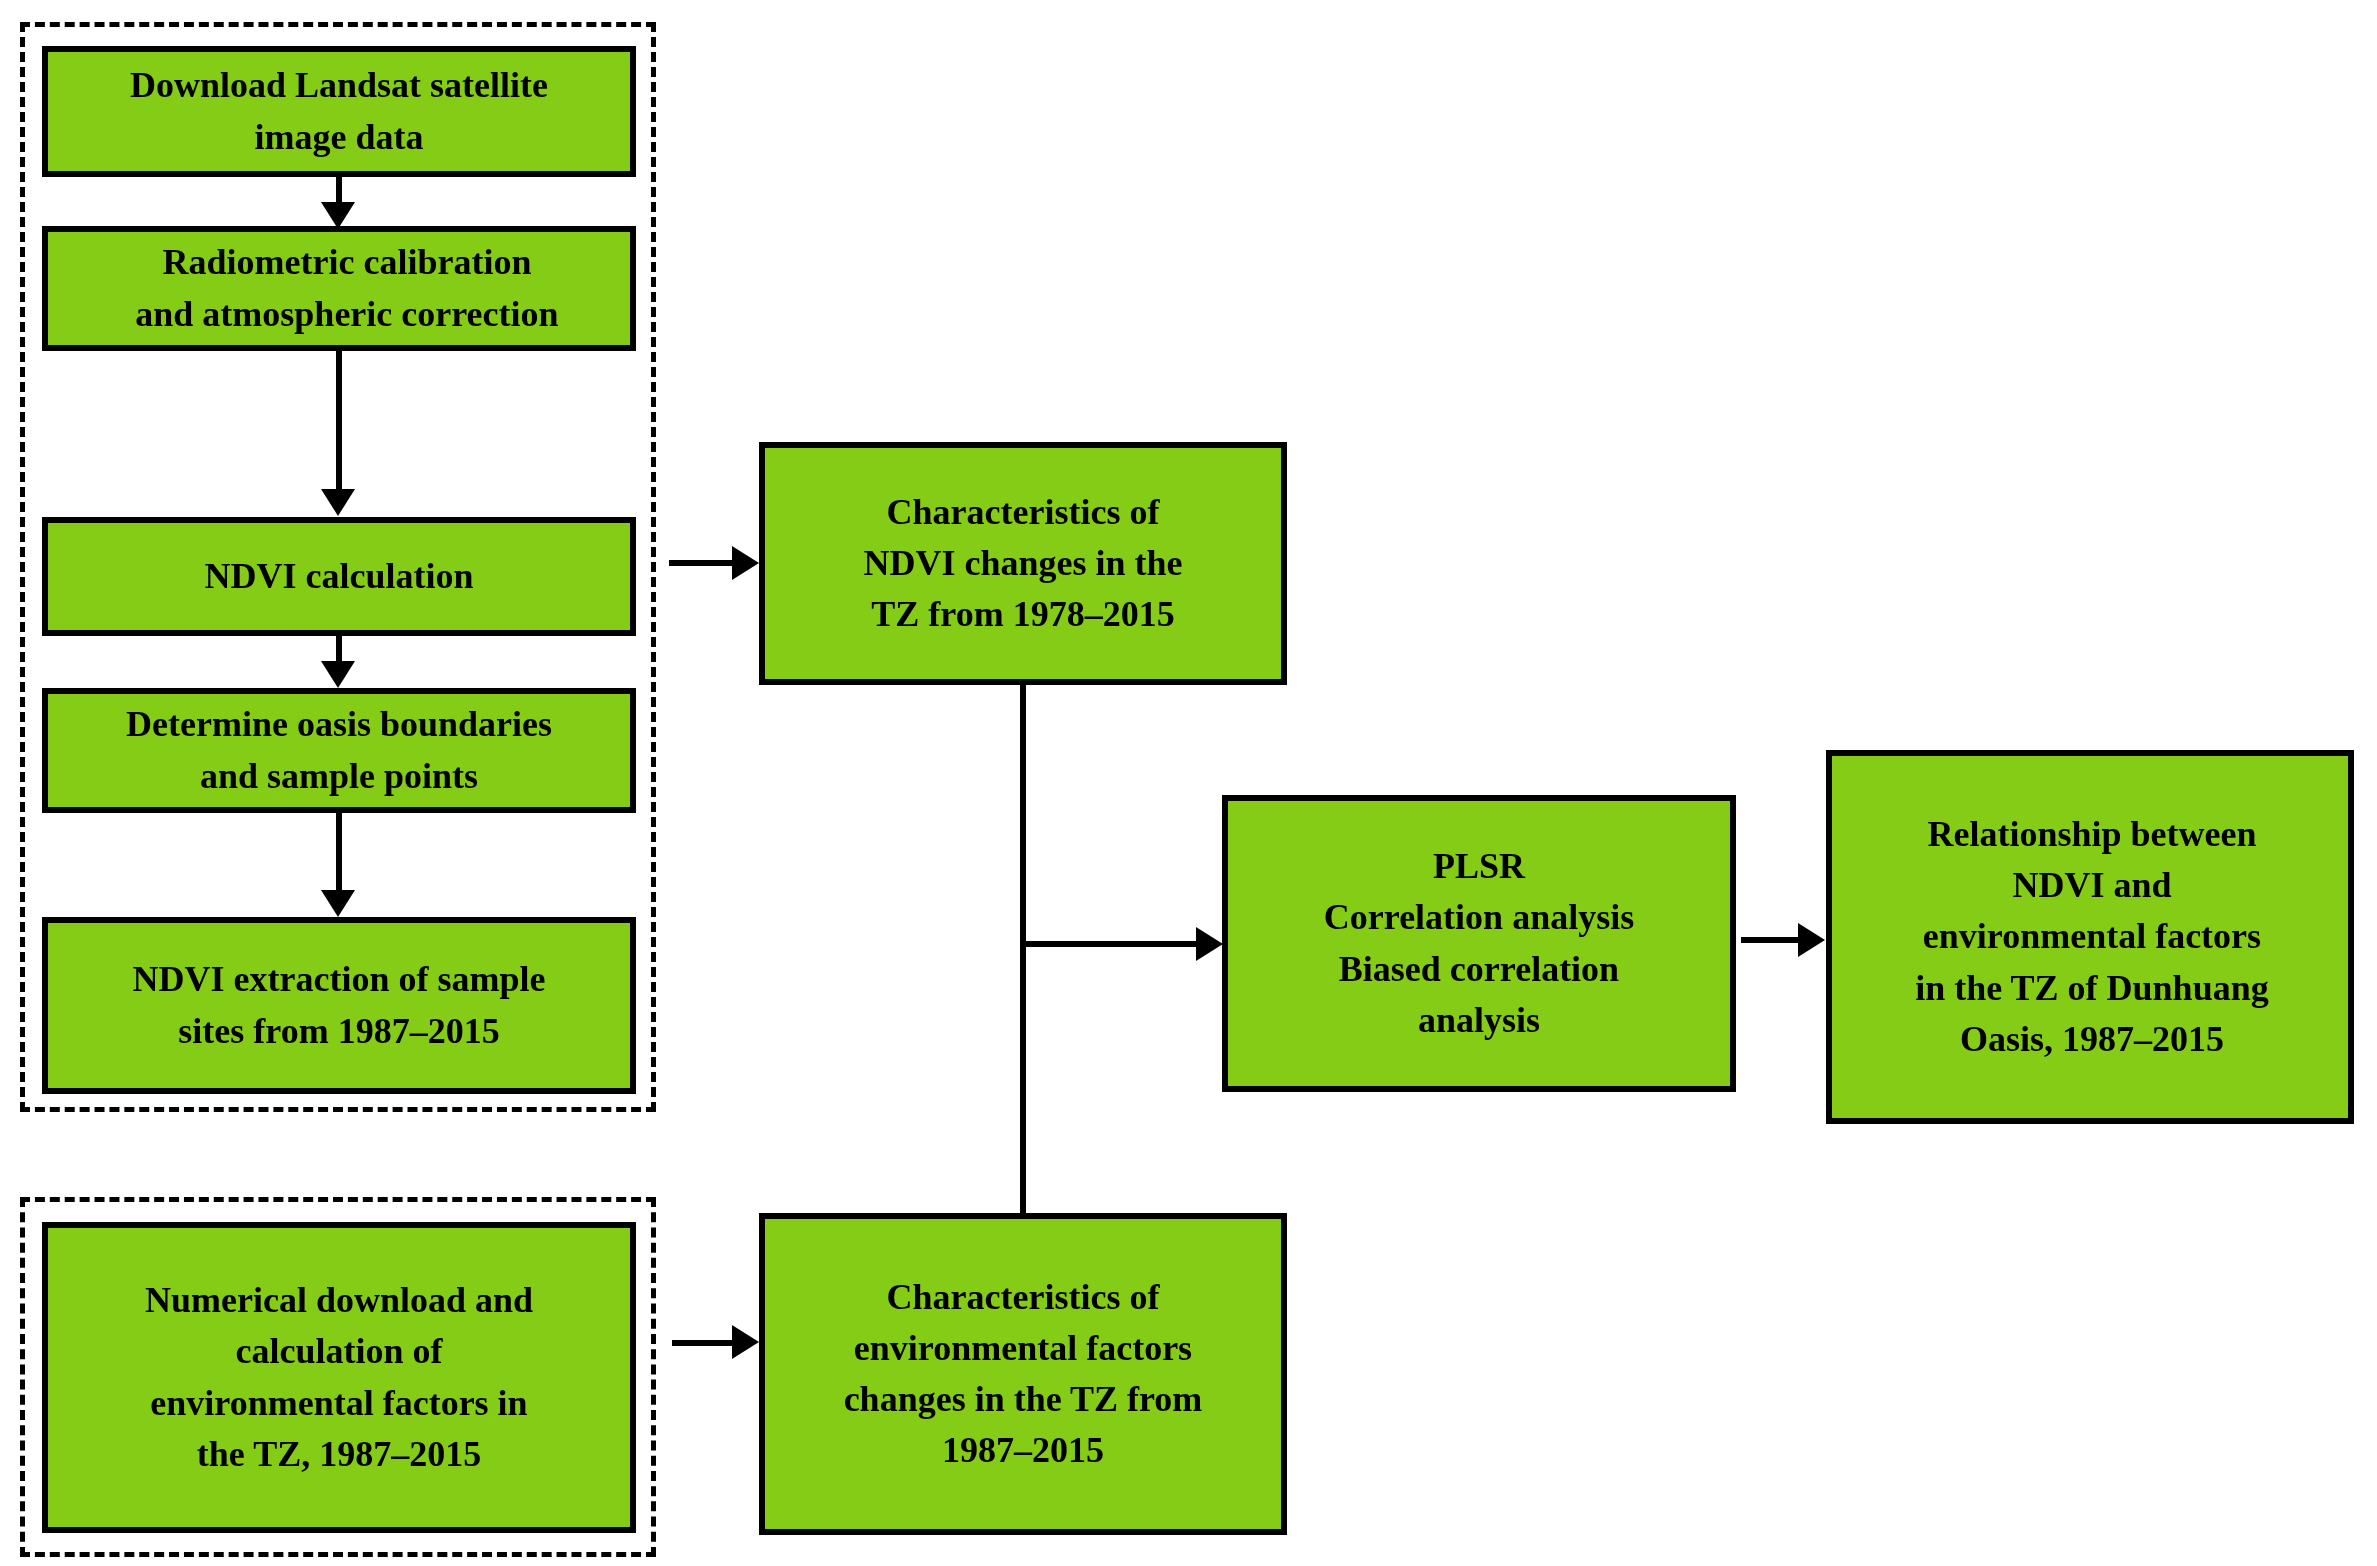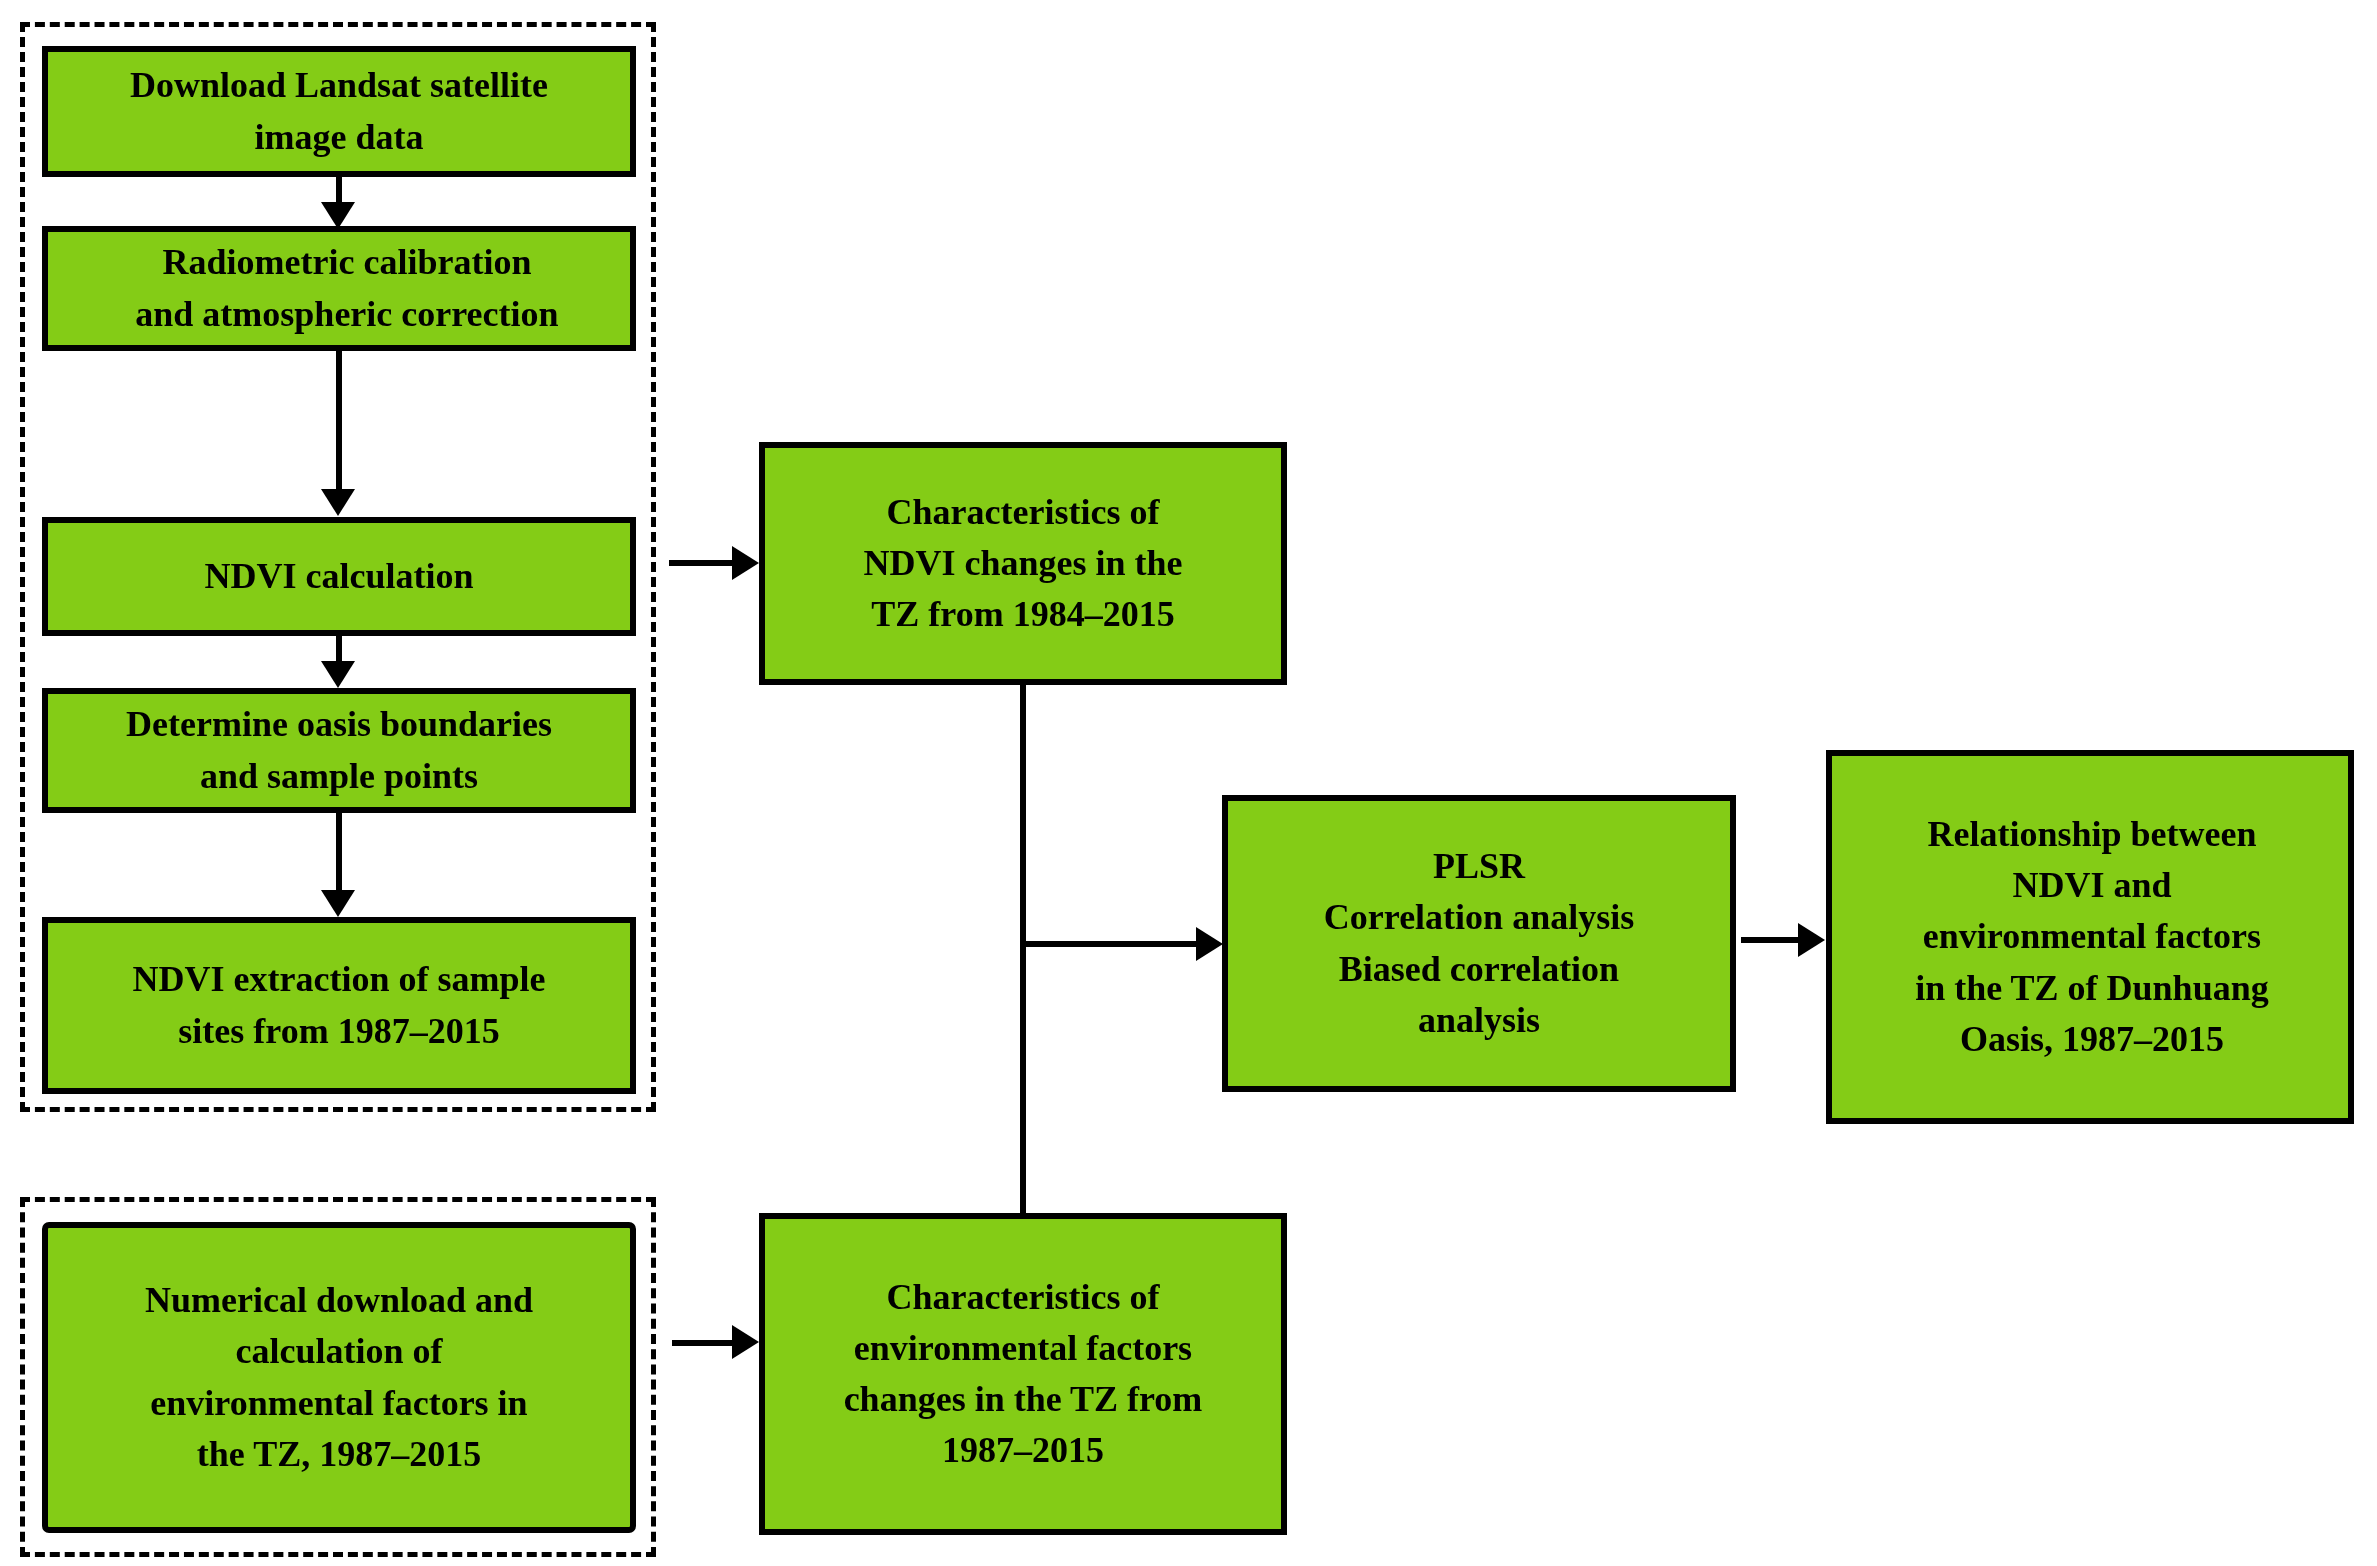--- a/index.html
+++ b/index.html
@@ -102,34 +102,34 @@
     </span>
   </div>
 
   <div class="node" style="left:42px; top:917px; width:594px; height:177px; font-size:36px;">
     <span class="lines">
       <span class="ln">NDVI extraction of sample</span>
       <span class="ln">sites from 1987–2015</span>
     </span>
   </div>
 
-  <div class="node" style="left:42px; top:1222px; width:594px; height:311px; font-size:36px;border-radius:7px;">
+  <div class="node" style="left:42px; top:1222px; width:594px; height:311px; font-size:36px;">
     <span class="lines">
       <span class="ln">Numerical download and</span>
       <span class="ln">calculation of</span>
       <span class="ln">environmental factors in</span>
       <span class="ln">the TZ, 1987–2015</span>
     </span>
   </div>
 
   <div class="node" style="left:759px; top:442px; width:528px; height:243px; font-size:36px;">
     <span class="lines">
       <span class="ln">Characteristics of</span>
       <span class="ln">NDVI changes in the</span>
-      <span class="ln">TZ from 1984–2015</span>
+      <span class="ln">TZ from 1978–2015</span>
     </span>
   </div>
 
   <div class="node" style="left:759px; top:1213px; width:528px; height:322px; font-size:36px;">
     <span class="lines">
       <span class="ln">Characteristics of</span>
       <span class="ln">environmental factors</span>
       <span class="ln">changes in the TZ from</span>
       <span class="ln">1987–2015</span>
     </span>

